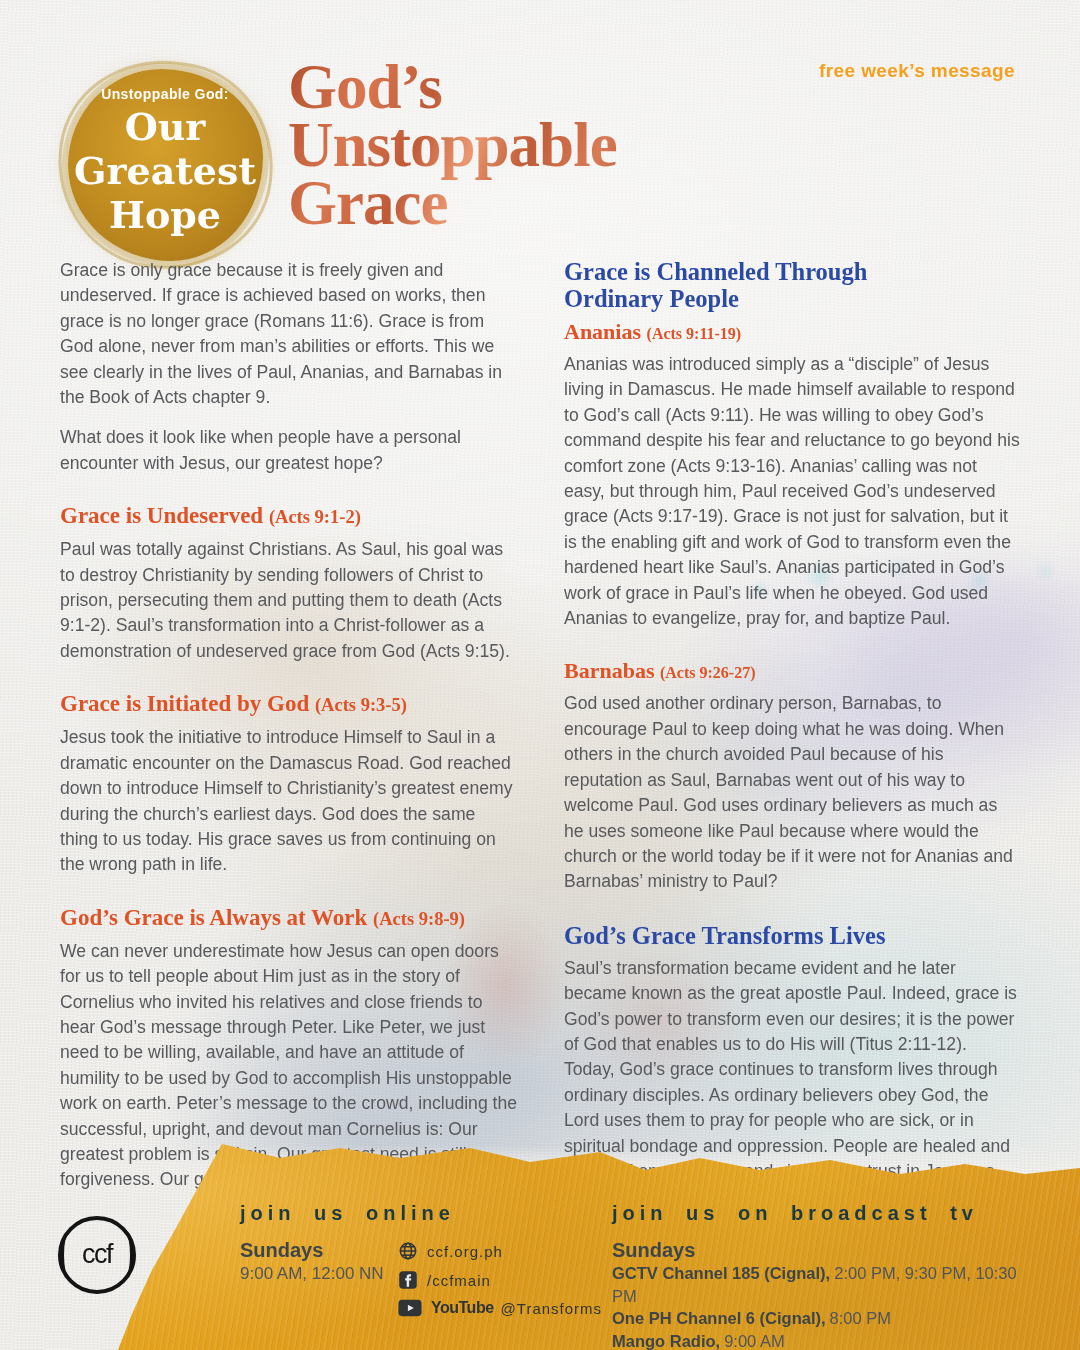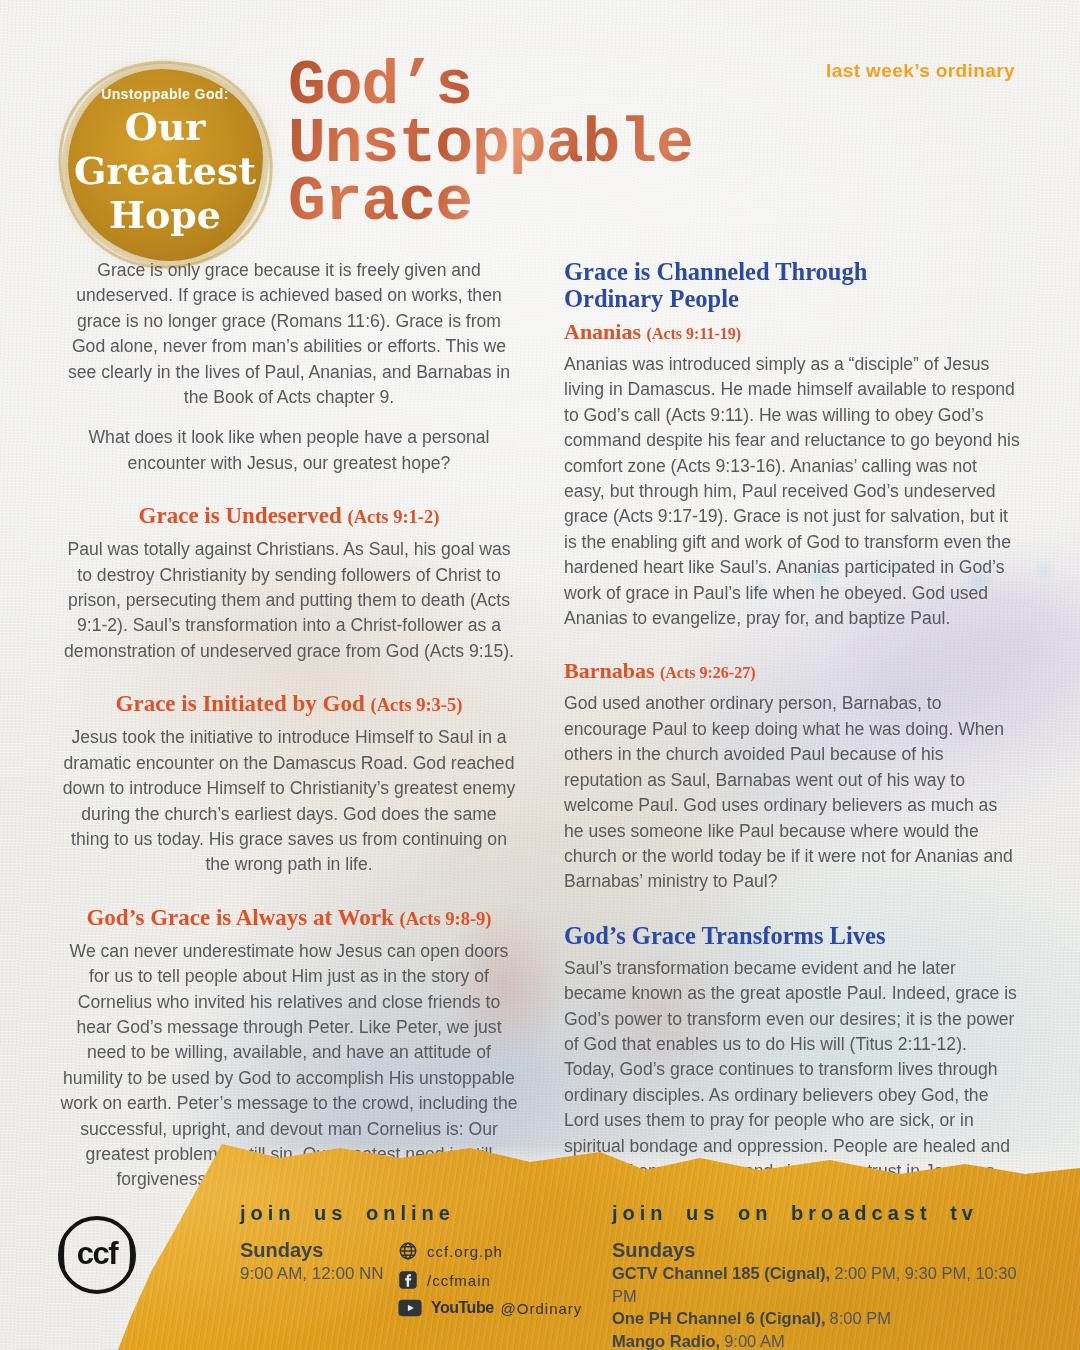--- a/index.html
+++ b/index.html
@@ -46,32 +46,32 @@
   .logo-blob::before{
     content:"";position:absolute;left:-10px;top:-8px;right:-10px;bottom:-8px;
     border:3px solid rgba(178,138,32,.40);border-radius:50% 47% 52% 49% / 47% 52% 48% 53%;
     transform:rotate(7deg);
   }
   .logo-text{position:absolute;left:25px;top:86px;width:280px;text-align:center;color:#fff;}
   .logo-kicker{font-size:14px;font-weight:bold;letter-spacing:.4px;margin-bottom:3px;}
   .logo-word{font-family:"DejaVu Serif", serif;font-weight:bold;font-size:38px;line-height:44px;}
   .title{
     position:absolute;left:288px;top:58px;margin:0;
-    font-family:Liberation Mono, monospace;font-weight:bold;font-size:63px;line-height:58px;
+    font-family:Liberation Serif, serif;font-weight:bold;font-size:63px;line-height:58px;
     letter-spacing:-1px;color:#C6603C;
     background:linear-gradient(110deg,#b24f2d,#d97750 22%,#bf5a36 40%,#ea9770 55%,#c05c38 70%,#d87c56 88%,#b65532);
     -webkit-background-clip:text;background-clip:text;-webkit-text-fill-color:transparent;
   }
   .badge{
     position:absolute;right:65px;top:60px;
     font-size:19px;font-weight:bold;letter-spacing:.4px;color:#F2A01E;
   }
   
   .col{position:absolute;top:258px;width:458px;color:#58595C;font-size:17.6px;line-height:25.4px;}
-  .col-left{left:60px;text-align:center;}
+  .col-left{left:60px;}
   .col-right{left:564px;width:456px;}
   .col p{margin:0 0 15px;}
   .sec{margin-top:27px;}
   .sec-h{
     margin:0 0 7px;font-family:"Liberation Serif", serif;font-weight:bold;
     font-size:23px;line-height:26px;color:#DE5226;white-space:nowrap;
   }
   .sec-h .h-ref{font-size:18.5px;}
   .sec-h.blue{color:#2B4AA6;white-space:normal;font-size:24.5px;line-height:27px;}
   .subsec-h{
@@ -89,21 +89,21 @@
       linear-gradient(105deg, #E9A81E, #DD9A1A 40%, #E7AA24 70%, #D9941B);
     clip-path:polygon(
       222px 16px, 280px 30px, 340px 20px, 400px 30px, 470px 20px, 530px 34px,
       600px 24px, 645px 42px, 700px 30px, 760px 42px, 830px 32px, 900px 46px,
       965px 36px, 1025px 46px, 1080px 40px, 1080px 222px, 118px 222px,
       132px 186px, 152px 142px, 176px 100px, 200px 56px);
   }
   .ccf-logo{
     position:absolute;left:58px;top:1216px;width:70px;height:70px;border:4px solid #141414;
     border-radius:50%;display:flex;align-items:center;justify-content:center;color:#141414;
-    font-weight:bold;font-size:31px;letter-spacing:-1.5px;background:transparent;
+    font-weight:normal;font-size:27px;letter-spacing:-1.5px;background:transparent;
   }
   .paren{position:absolute;top:14px;bottom:14px;width:12px;}
   .paren.left{left:-1px;border-left:3px solid #141414;border-radius:50%;}
   .paren.right{right:-1px;border-right:3px solid #141414;border-radius:50%;}
   .ccf-text{position:relative;top:-1px;}
   .f-block{position:absolute;color:#1F3940;}
   .f-online{left:240px;top:1202px;width:350px;}
   .f-broadcast{left:612px;top:1202px;width:420px;}
   .f-head{font-size:20px;font-weight:bold;letter-spacing:5px;word-spacing:8px;color:#1C3A42;margin:0 0 13px;}
   .f-day{font-size:20px;font-weight:bold;color:#3E4549;line-height:24px;}
@@ -131,21 +131,21 @@
     <div class="logo-word">Greatest</div>
     <div class="logo-word">Hope</div>
   </div>
 
   <h1 class="title">
     <span>God’s</span><br>
     <span>Unstoppable</span><br>
     <span>Grace</span>
   </h1>
 
-  <div class="badge">last week’s ordinary</div>
+  <div class="badge">free week’s message</div>
 
   <section class="col col-left">
     <p>Grace is only grace because it is freely given and undeserved. If grace is achieved based on works, then grace is no longer grace (Romans 11:6). Grace is from God alone, never from man’s abilities or efforts. This we see clearly in the lives of Paul, Ananias, and Barnabas in the Book of Acts chapter 9.</p>
     <p>What does it look like when people have a personal encounter with Jesus, our greatest hope?</p>
 
     <div class="sec">
       <h3 class="sec-h"><span class="h-main">Grace is Undeserved</span> <span class="h-ref">(Acts 9:1-2)</span></h3>
       <p>Paul was totally against Christians. As Saul, his goal was to destroy Christianity by sending followers of Christ to prison, persecuting them and putting them to death (Acts 9:1-2). Saul’s transformation into a Christ-follower as a demonstration of undeserved grace from God (Acts 9:15).</p>
     </div>
 
@@ -209,21 +209,21 @@
           <path d="M15.6 12.6h-2.3V20h-2.9v-7.4H8.6V10h1.8V8.4c0-2 1.2-3.2 3.2-3.2h2v2.6h-1.5c-.6 0-.8.3-.8.9V10h2.6l-.3 2.6z" fill="#EDECE9"></path>
         </svg>
         <span class="lbl">/ccfmain</span>
       </div>
       <div class="f-link">
         <svg width="24" height="18" viewBox="0 0 28 20">
           <rect x="0.5" y="0.5" width="27" height="19" rx="4.5" fill="#2E3438"></rect>
           <path d="M11.5 6.2l7 3.8-7 3.8z" fill="#EDECE9"></path>
         </svg>
         <span class="yt-word">YouTube</span>
-        <span class="lbl">@Ordinary</span>
+        <span class="lbl">@Transforms</span>
       </div>
     </div>
   </div>
 
   <div class="f-block f-broadcast">
     <div class="f-head">join us on broadcast tv</div>
     <div class="f-day">Sundays</div>
     <div class="f-row"><span class="ch">GCTV Channel 185 (Cignal),</span><span class="tm">2:00 PM, 9:30 PM, 10:30 PM</span></div>
     <div class="f-row"><span class="ch">One PH Channel 6 (Cignal),</span><span class="tm">8:00 PM</span></div>
     <div class="f-row"><span class="ch">Mango Radio,</span><span class="tm">9:00 AM</span></div>

